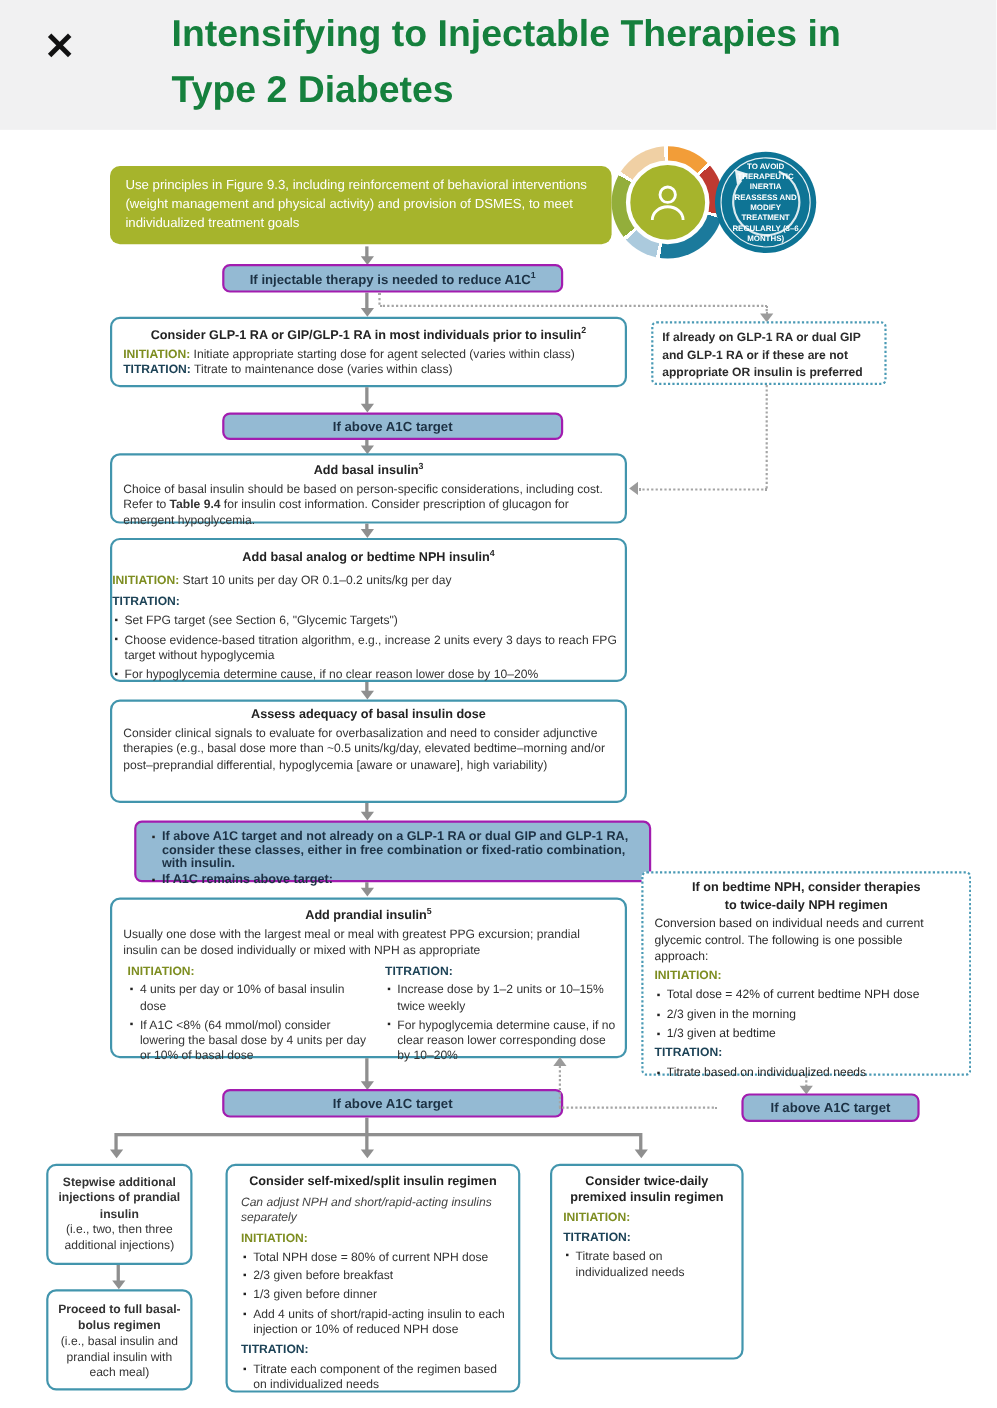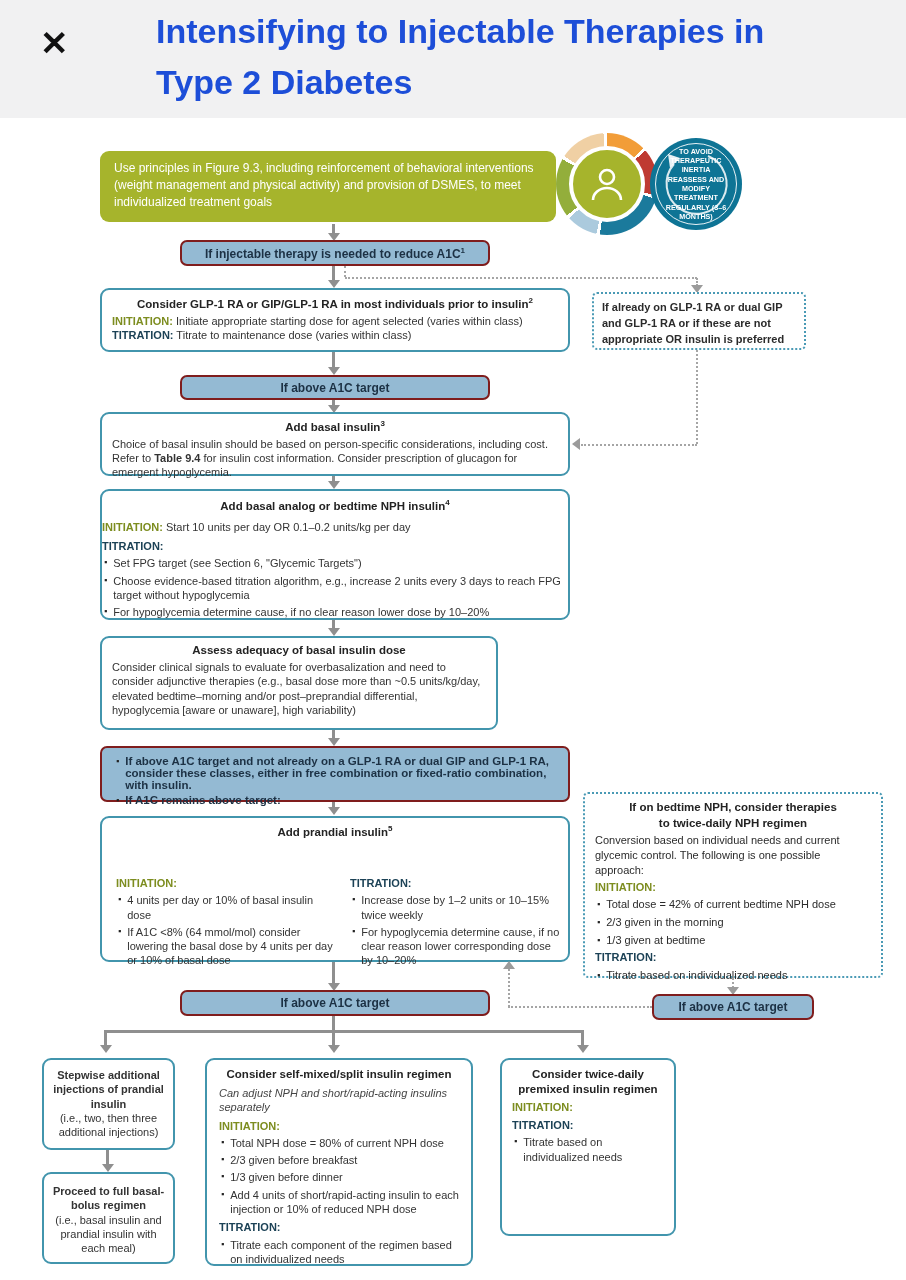--- a/index.html
+++ b/index.html
@@ -1,24 +1,24 @@
 <!DOCTYPE html>
 <html><head>
 <meta charset="utf-8">
 <style>
   * { margin:0; padding:0; box-sizing:border-box; }
   html,body { width:906px; height:1280px; background:#fff; font-family:"Liberation Sans", sans-serif; position:relative; overflow:hidden; }
 
   
   .hdr { position:absolute; left:0; top:0; width:906px; height:118px; background:#f1f1f2; }
   .close-x { position:absolute; left:40px; top:26px; font-size:34px; font-weight:bold; color:#111; cursor:pointer; line-height:1; }
-  .hdr-title { position:absolute; left:156px; top:6px; width:680px; font-size:34px; font-weight:bold; color:#1d4ed8; line-height:1.5; }
+  .hdr-title { position:absolute; left:156px; top:6px; width:680px; font-size:34px; font-weight:bold; color:#15803d; line-height:1.5; }
   .wbox { position:absolute; background:#fff; border:2px solid #4295ad; border-radius:9px; color:#333; font-size:11px; line-height:1.3; }
   .dotbox { position:absolute; background:#fff; border:2px dotted #4a9ab5; border-radius:5px; color:#2b2b2b; font-size:11px; line-height:1.35; }
-  .bluenode { position:absolute; background:#94bad3; border:2px solid #7f1d1d; border-radius:7px; color:#1c3144; font-weight:bold; text-align:center; font-size:12px; display:flex; align-items:center; justify-content:center; }
+  .bluenode { position:absolute; background:#94bad3; border:2px solid #a21caf; border-radius:7px; color:#1c3144; font-weight:bold; text-align:center; font-size:12px; display:flex; align-items:center; justify-content:center;margin-left:22px; }
   .btitle { font-weight:bold; text-align:center; color:#232323; font-size:11.5px; margin-bottom:2px; }
   .init { color:#7d8d20; font-weight:bold; }
   .titr { color:#1c4256; font-weight:bold; }
   .bul { display:flex; margin-top:3px; }
   .bul::before { content:"▪"; font-size:9px; margin:1px 6px 0 2px; color:#222; }
   sup { font-size:8px; }
 
   
   .vline { position:absolute; width:2.5px; background:#8f8f8f; }
   .hline { position:absolute; height:2.5px; background:#8f8f8f; }
@@ -123,21 +123,21 @@
       <span>Choose evidence-based titration algorithm, e.g., increase 2 units every 3 days to reach FPG target without hypoglycemia</span>
     </div>
   <div class="bul">
       <span>For hypoglycemia determine cause, if no clear reason lower dose by 10–20%</span>
     </div>
 </div>
 
 <div class="vline" style="left:332px;top:620px;height:9px"></div>
 <div class="tri-down" style="left:328px;top:628px"></div>
 
-<div class="wbox" style="left:100px;top:636px;width:398px;height:94px;padding:5px 10px">
+<div class="wbox" style="left:100px;top:636px;width:470px;height:94px;padding:5px 10px">
   <div class="btitle">Assess adequacy of basal insulin dose</div>
   <div>Consider clinical signals to evaluate for overbasalization and need to consider adjunctive therapies (e.g., basal dose more than ~0.5 units/kg/day, elevated bedtime–morning and/or post–preprandial differential, hypoglycemia [aware or unaware], high variability)</div>
 </div>
 
 <div class="vline" style="left:332px;top:730px;height:9px"></div>
 <div class="tri-down" style="left:328px;top:738px"></div>
 
 <div class="bluenode" style="left:100px;top:746px;width:470px;height:56px;font-size:11.5px;text-align:left;padding:5px 12px;display:block">
   <div class="bul" style="margin-top:2px">
       <span>If above A1C target and not already on a GLP-1 RA or dual GIP and GLP-1 RA, consider these classes, either in free combination or fixed-ratio combination, with insulin.</span>
@@ -145,20 +145,21 @@
   <div class="bul">
       <span>If A1C remains above target:</span>
     </div>
 </div>
 
 <div class="vline" style="left:332px;top:802px;height:6px"></div>
 <div class="tri-down" style="left:328px;top:807px"></div>
 
 <div class="wbox" style="left:100px;top:816px;width:470px;height:146px;padding:6px 10px">
   <div class="btitle"><span>Add prandial insulin</span><sup>5</sup></div>
+  <div>Usually one dose with the largest meal or meal with greatest PPG excursion; prandial insulin can be dosed individually or mixed with NPH as appropriate</div>
   <div class="col-left">
     <div class="init">INITIATION:</div>
     <div class="bul">
         <span>4 units per day or 10% of basal insulin dose</span>
       </div>
     <div class="bul">
         <span>If A1C &lt;8% (64 mmol/mol) consider lowering the basal dose by 4 units per day or 10% of basal dose</span>
       </div>
   </div>
   <div class="col-right">

